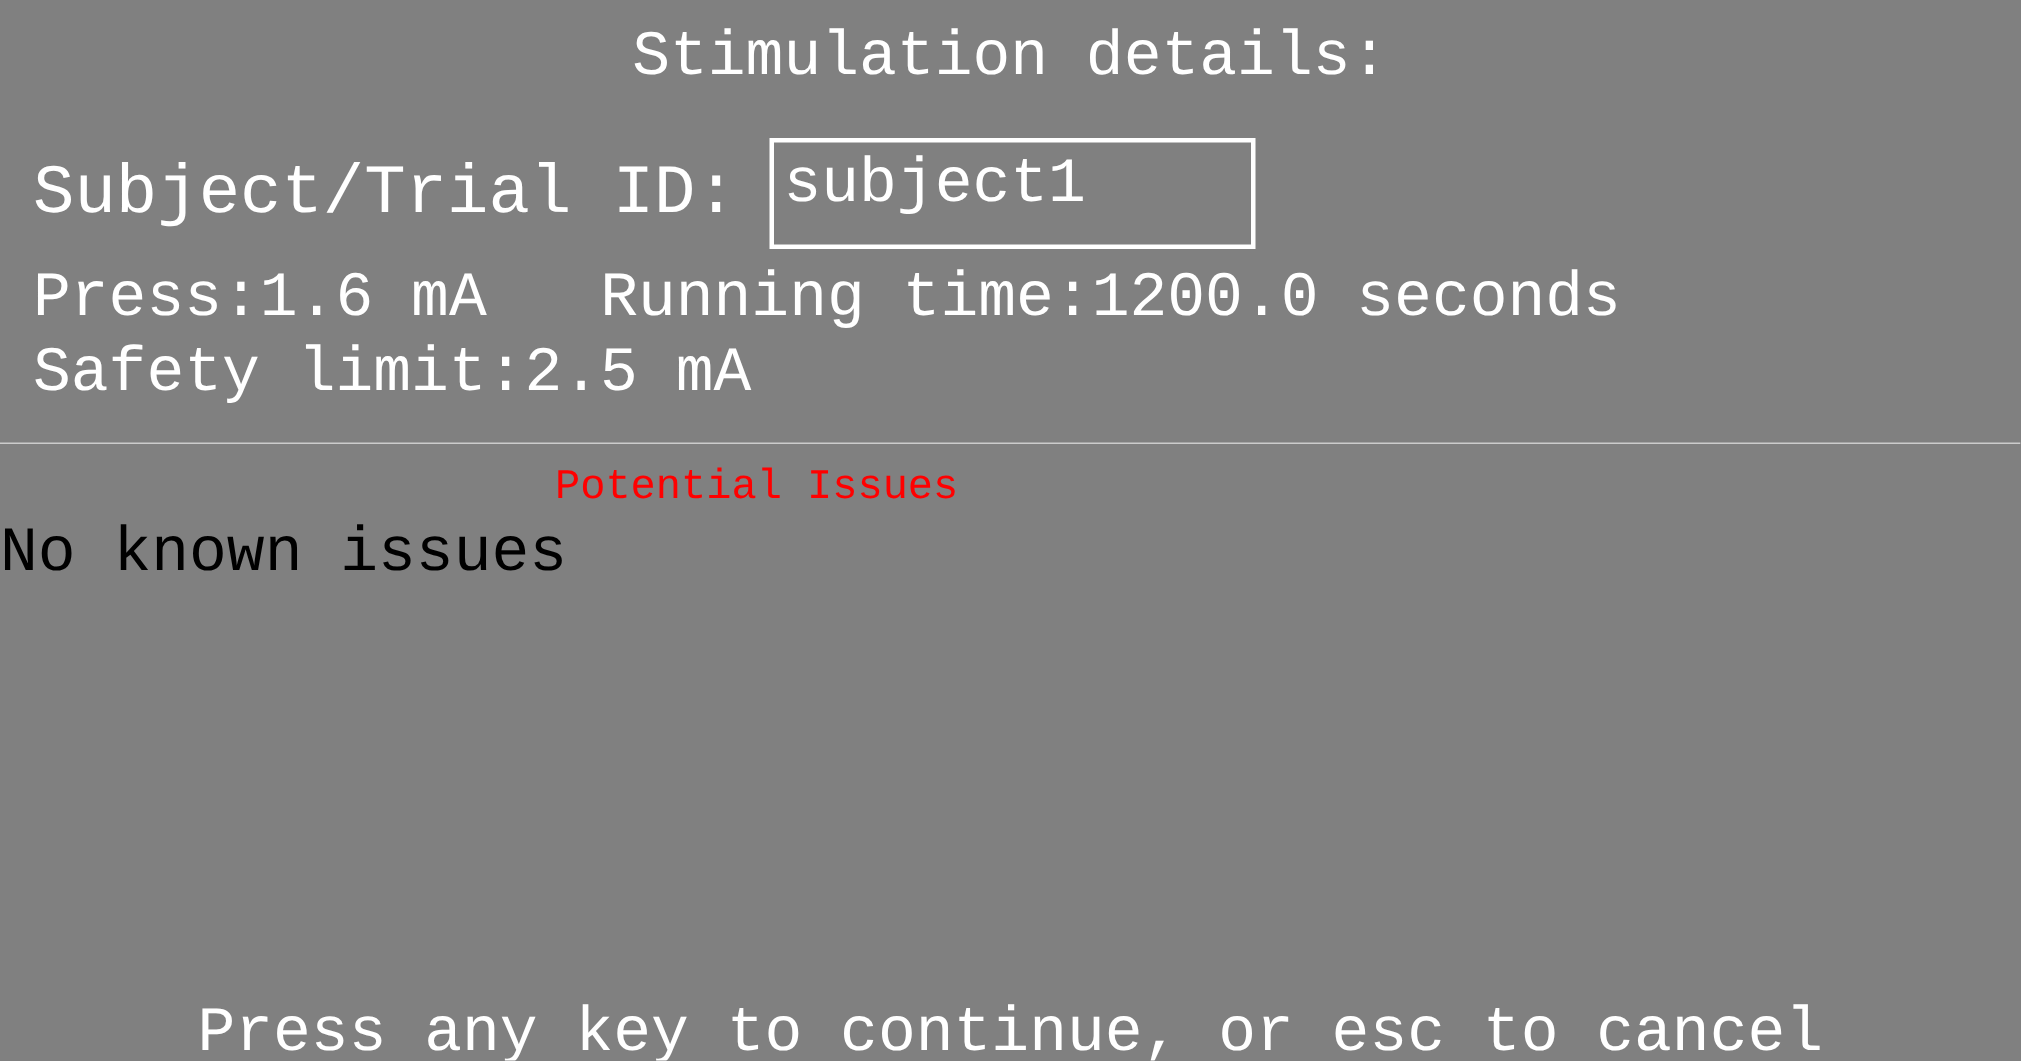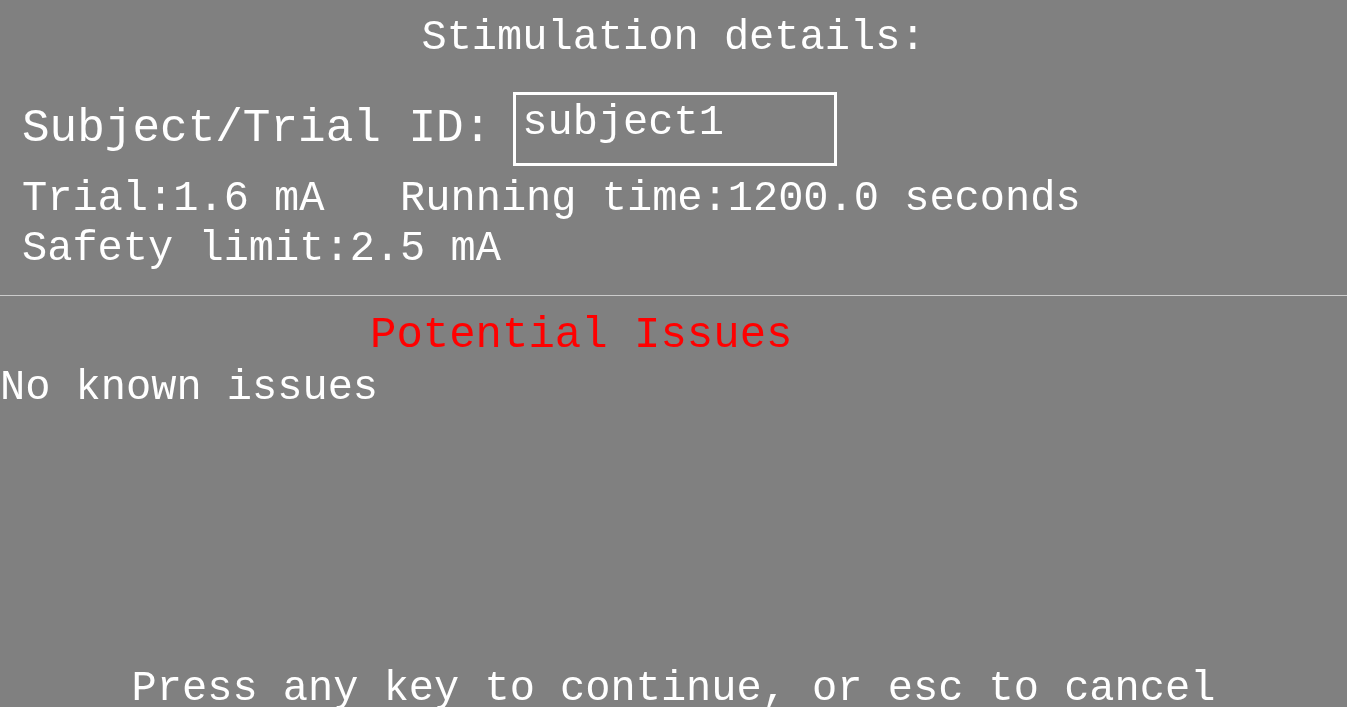--- a/index.html
+++ b/index.html
@@ -48,28 +48,28 @@
       line-height: 1;
     }
     .param-row {
       font-size: 42px;
       line-height: 1.2;
     }
     .issues-section {
       padding-top: 14px;
     }
     .issues-title {
-      font-size: 44px;
+      font-size: 28px;
       color: #ff0000;
       text-align: left;
       margin-left: 370px;
     }
     .issues-text {
       font-size: 42px;
-      color: #ffffff;
+      color: #000000;
       margin-top: 4px;
     }
     .footer-prompt {
       position: absolute;
       bottom: -6px;
       left: 0;
       right: 0;
       font-size: 42px;
       color: #ffffff;
       text-align: center;
@@ -80,21 +80,21 @@
 
 <div class="top-section">
   <div class="title">Stimulation details:</div>
 
   <div class="subject-row">
     <span class="subject-label">Subject/Trial ID: </span>
     <input type="text" class="subject-input" value="subject1" style="">
   </div>
 
   <div class="param-row">
-    <span>Trial:</span><span>1.6 mA</span><span>&nbsp;&nbsp;&nbsp;</span><span>Running time:</span><span>1200.0 seconds</span>
+    <span>Press:</span><span>1.6 mA</span><span>&nbsp;&nbsp;&nbsp;</span><span>Running time:</span><span>1200.0 seconds</span>
   </div>
 
   <div class="param-row">
     <span>Safety limit:</span><span>2.5 mA</span>
   </div>
 
 </div>
 
 <div class="issues-section">
   <div class="issues-title">Potential Issues</div>

